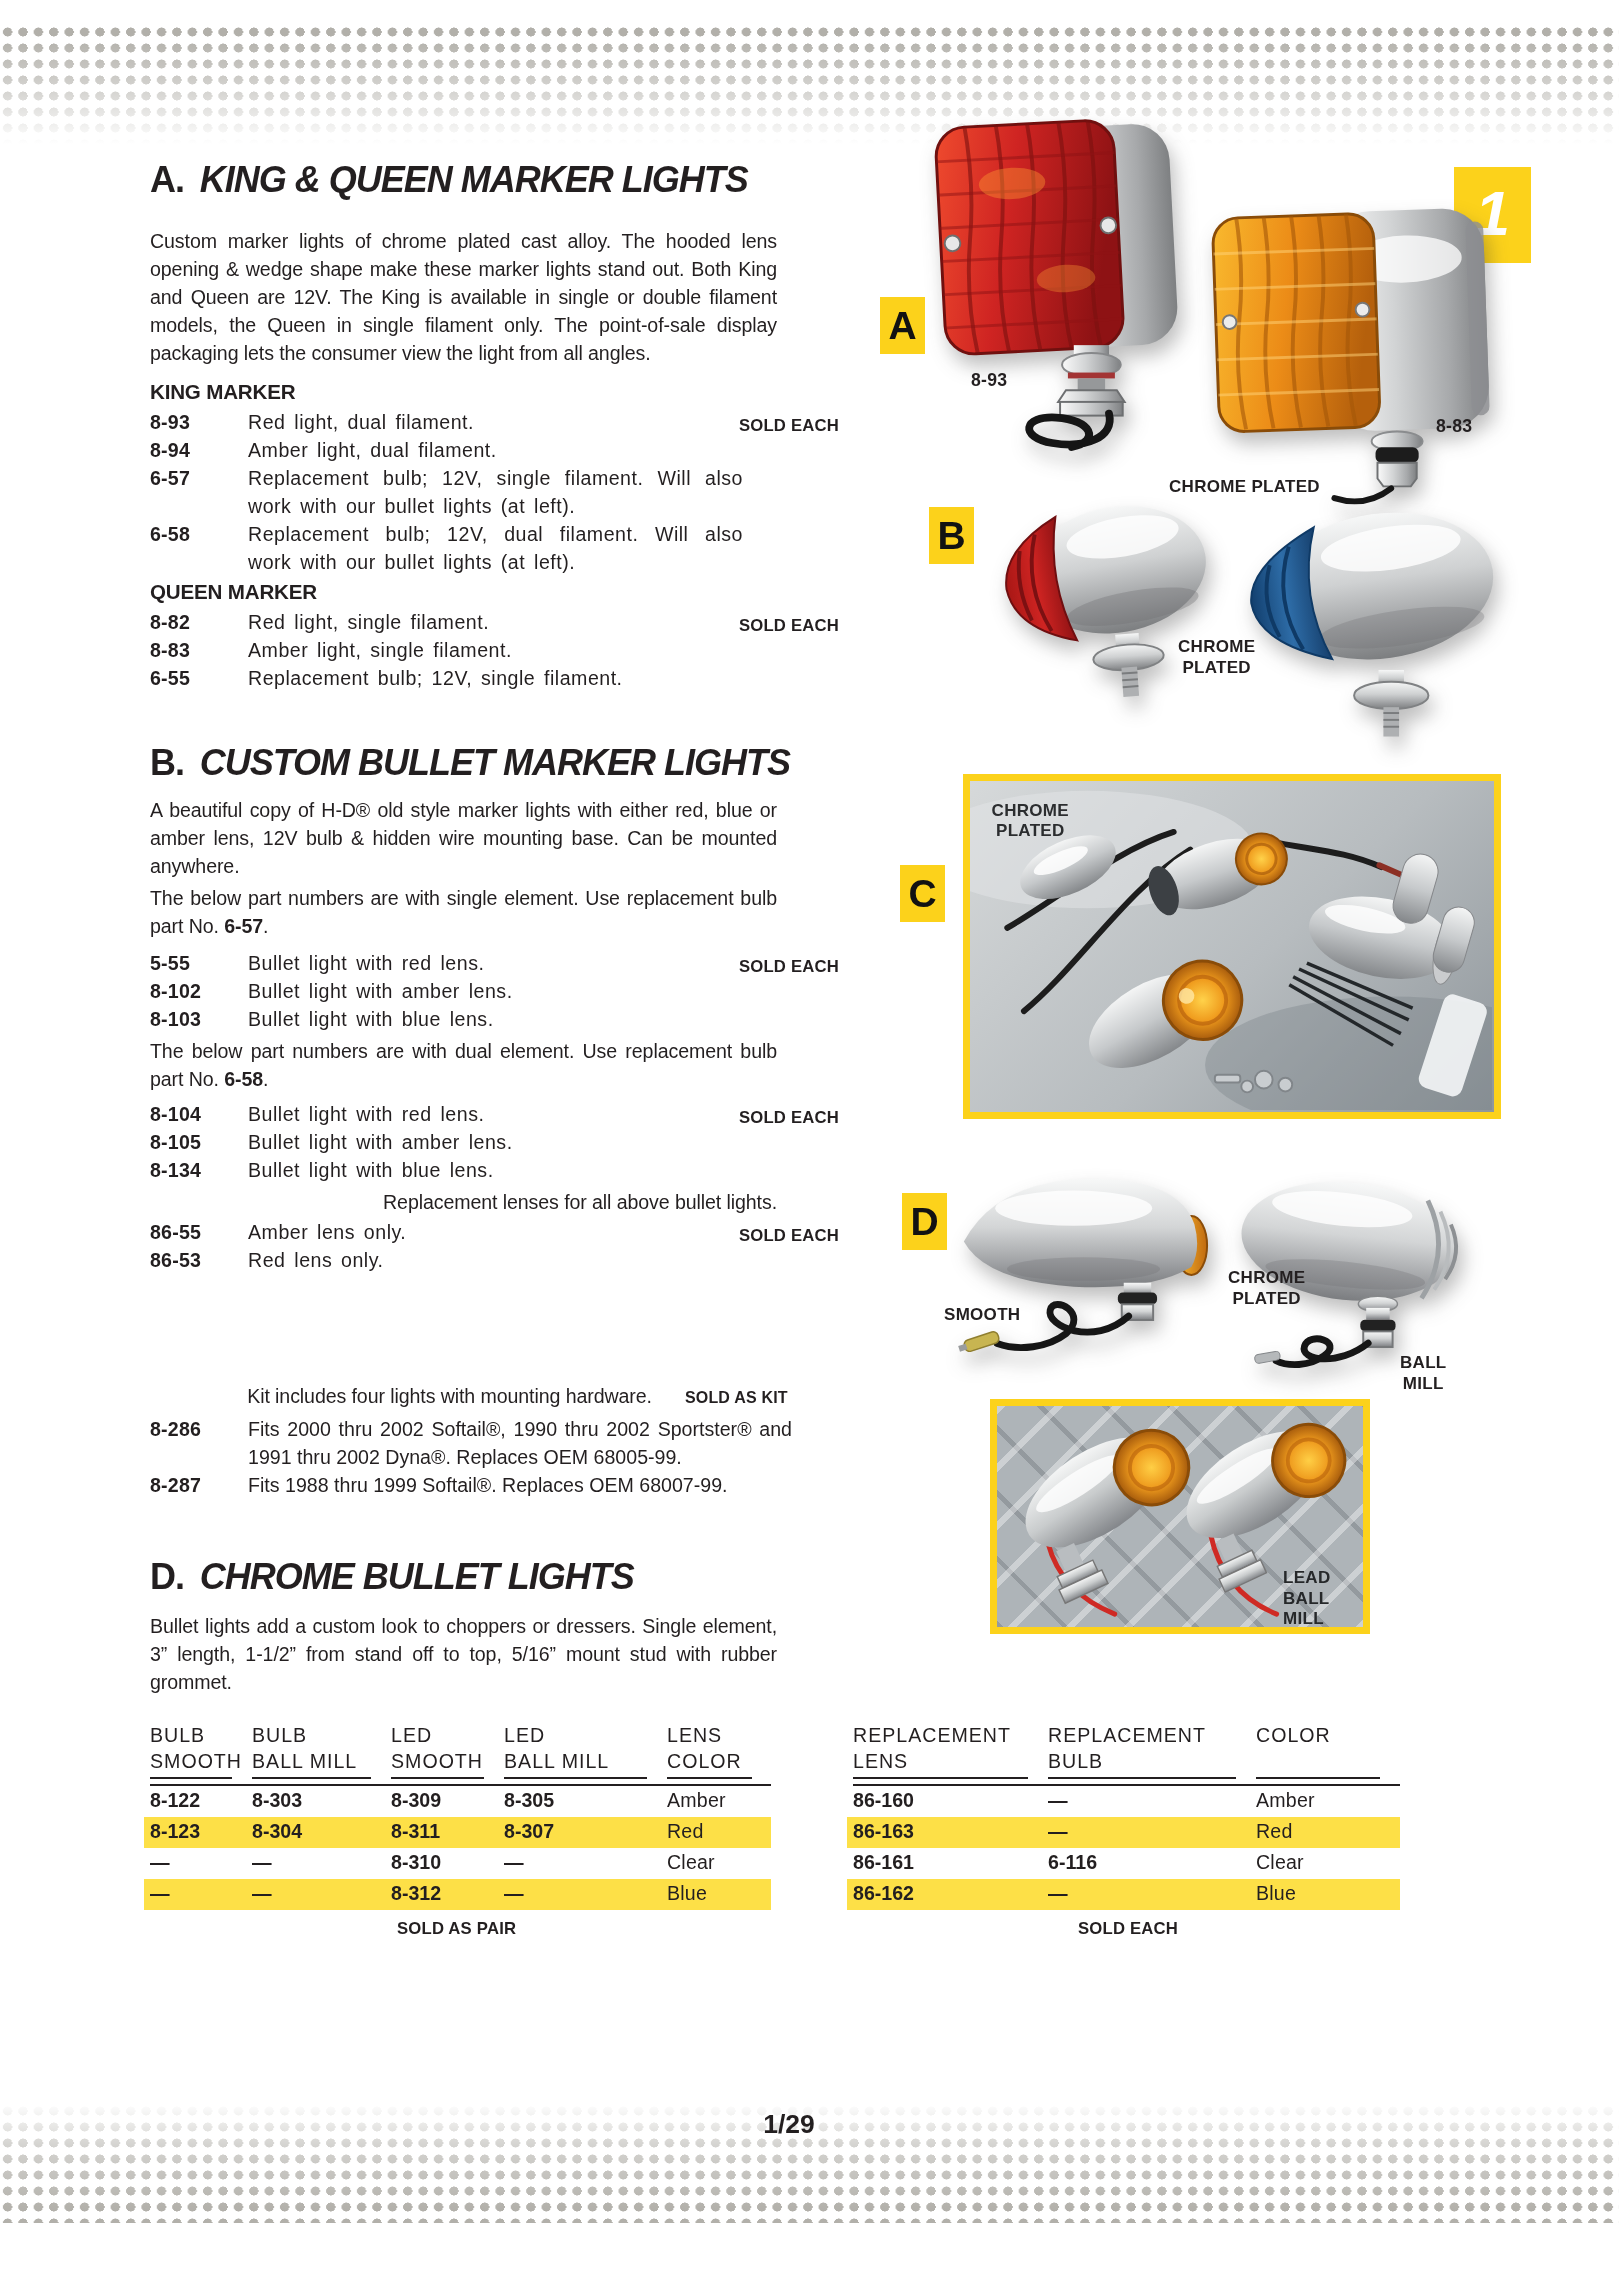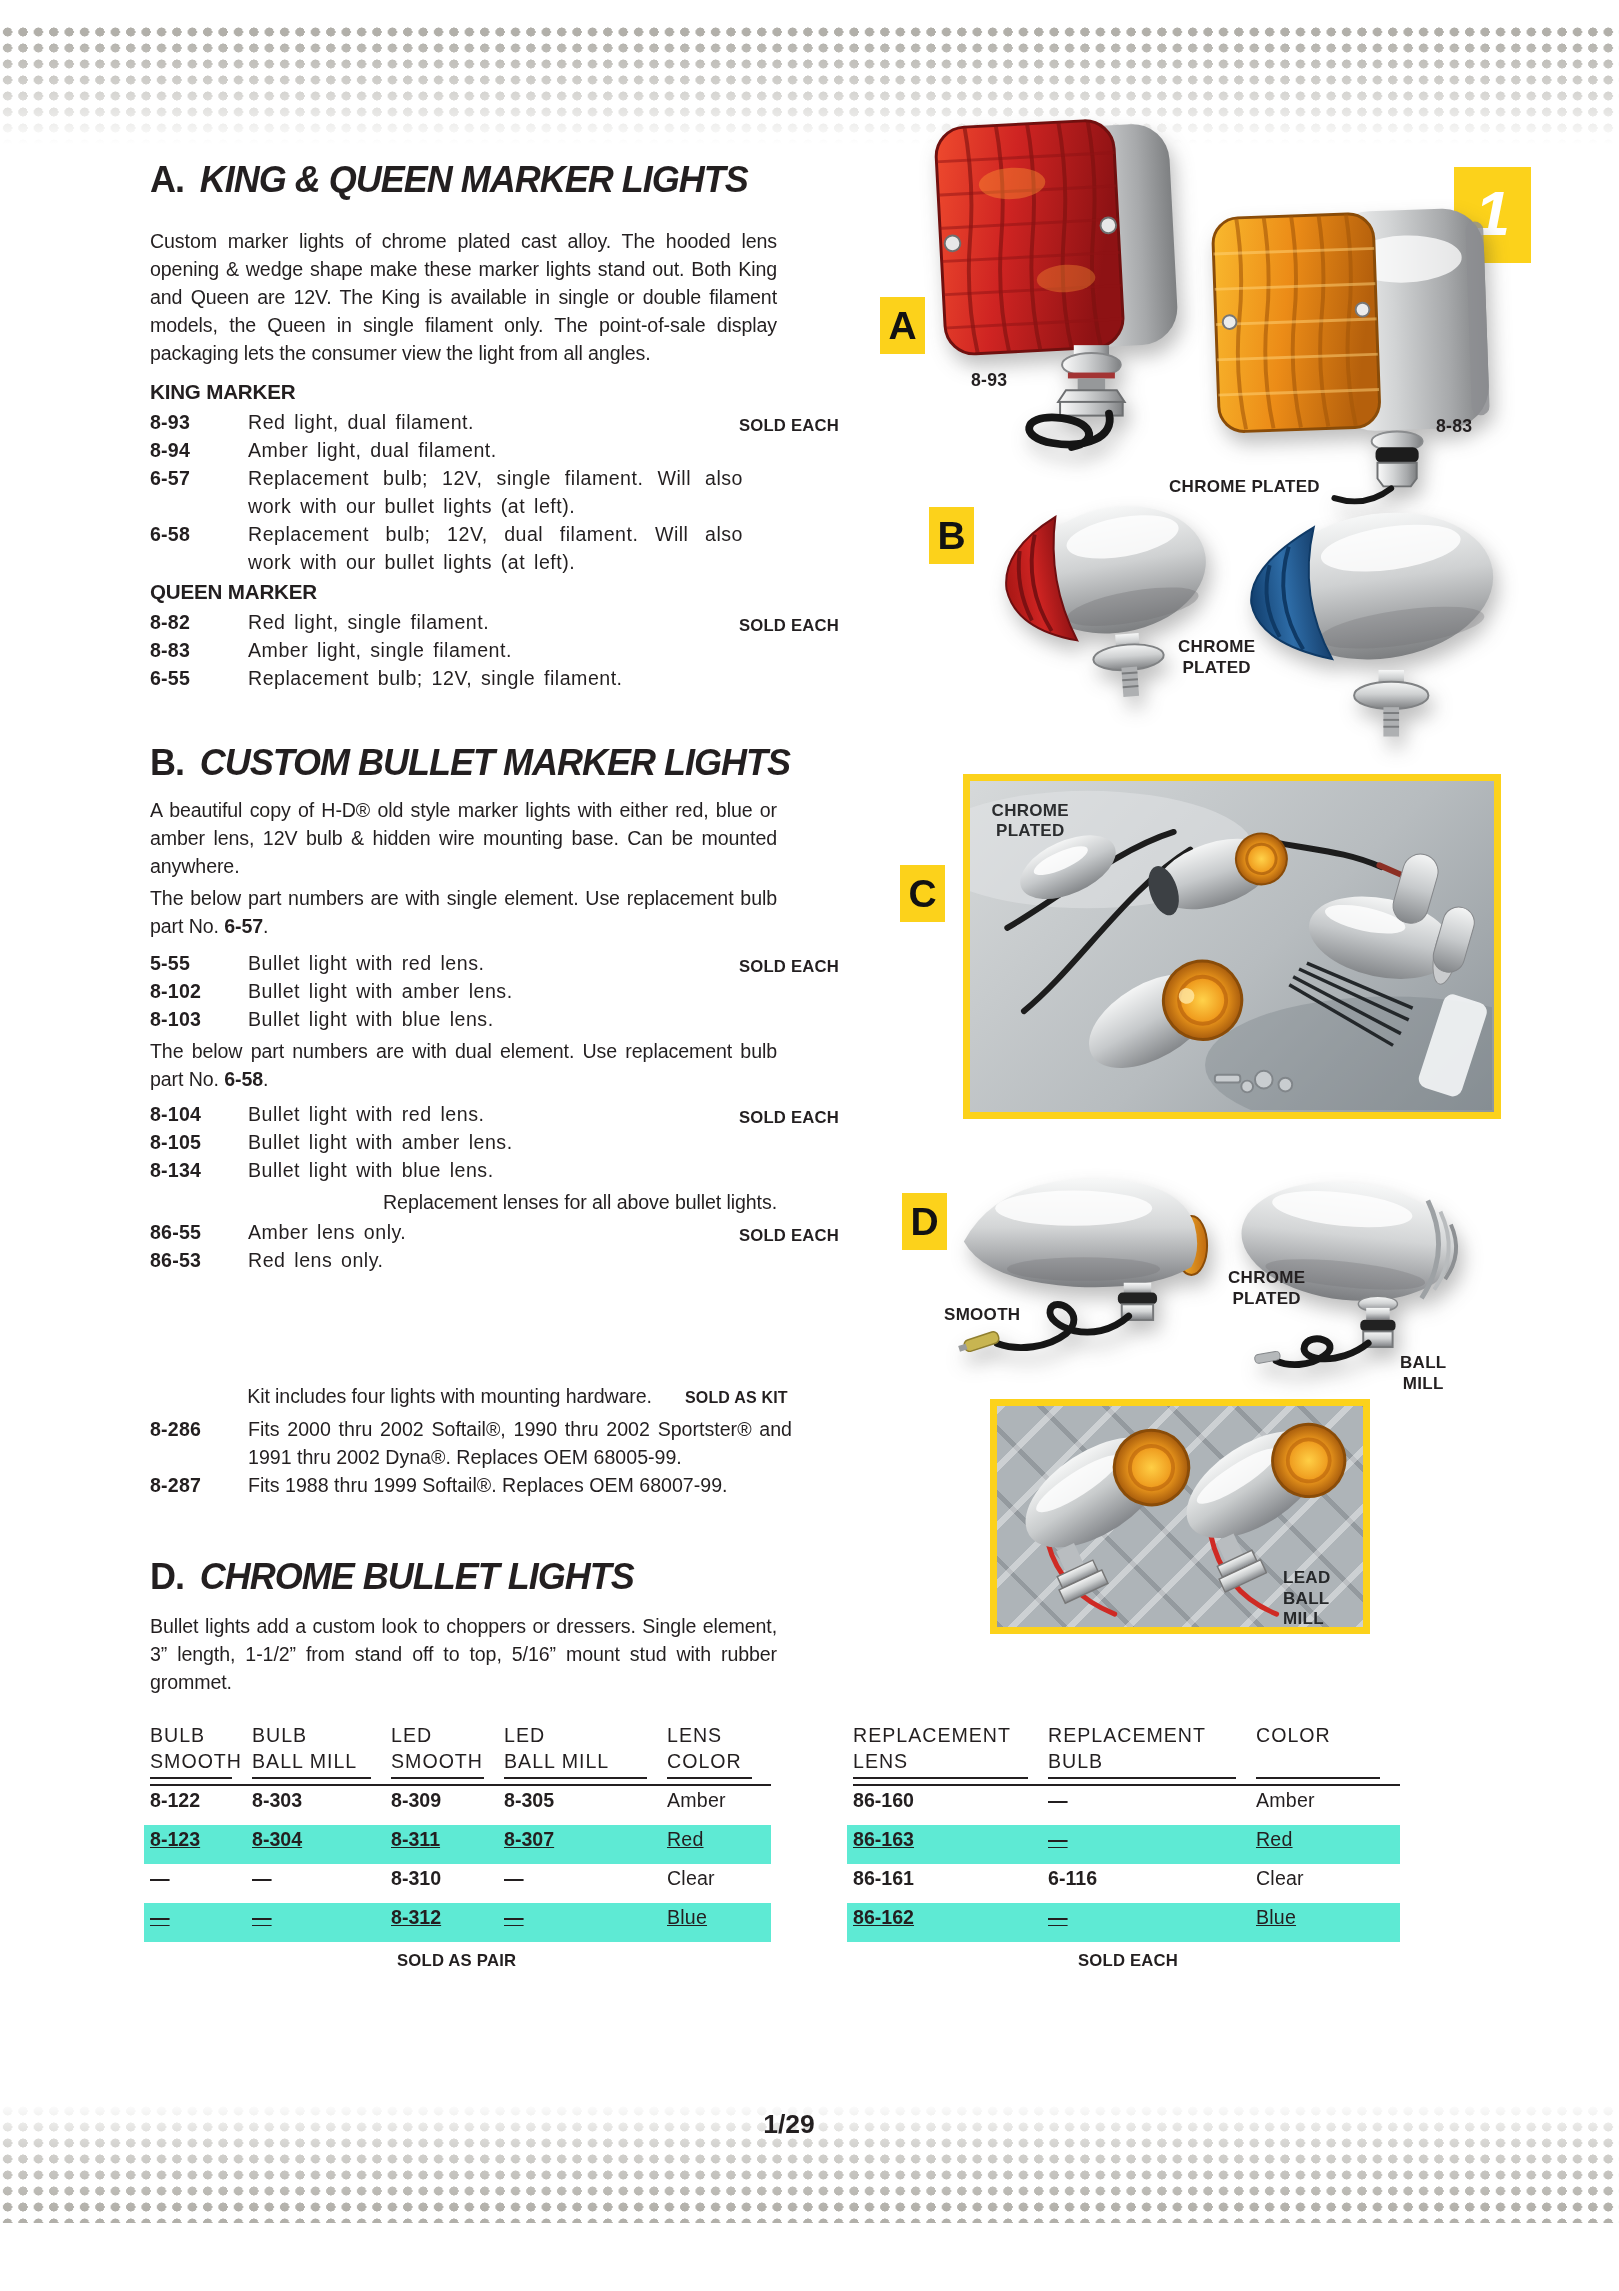--- a/index.html
+++ b/index.html
@@ -31,23 +31,23 @@
   #secC-list .desc{width:544px;letter-spacing:0;word-spacing:0;}
   .tag{position:absolute;right:0;top:3.9px;font-size:16.7px;font-weight:bold;letter-spacing:0.2px;}
   .kit-tag{font-weight:bold;font-size:16px;margin-left:33px;letter-spacing:0.2px;}
 
   
   .tbl{position:absolute;}
   .tbl .hdr{display:grid;}
   .tbl .th{font-size:19.6px;letter-spacing:1px;line-height:25.5px;border-bottom:2.9px solid #231f20;
            padding-bottom:2.9px;margin-right:19.6px;white-space:pre-line;height:100%;box-sizing:border-box;}
   .tbl .rule{border-top:2.9px solid #231f20;margin-top:4.9px;}
-  .tbl .tr{display:grid;height:39px;line-height:29px;font-size:19.6px;font-weight:bold;
+  .tbl .tr{display:grid;height:31px;line-height:29px;font-size:19.6px;font-weight:bold;
            margin-left:-5.9px;padding-left:5.9px;}
-  .tbl .tr.alt{background:#5eead4;text-decoration:underline;}
+  .tbl .tr.alt{background:#fde047;}
   .tbl .td.reg{font-weight:normal;letter-spacing:0.2px;}
   .lt .hdr,.lt .tr{grid-template-columns:102px 139px 113px 163px 105px;}
   .rt .hdr,.rt .tr{grid-template-columns:195px 208px 144px;}
   .tfoot{font-size:16.7px;font-weight:bold;margin-top:8.8px;letter-spacing:0.2px;}
 
   
   .badge{position:absolute;width:45px;height:57px;background:#fcd21b;color:#121212;
          font-weight:bold;font-size:39px;text-align:center;line-height:57px;}
   .tab1{position:absolute;left:1454px;top:167px;width:77px;height:96px;background:#fcd21b;
         color:#fff;font-size:63px;font-weight:bold;font-style:italic;text-align:center;line-height:92px;}

